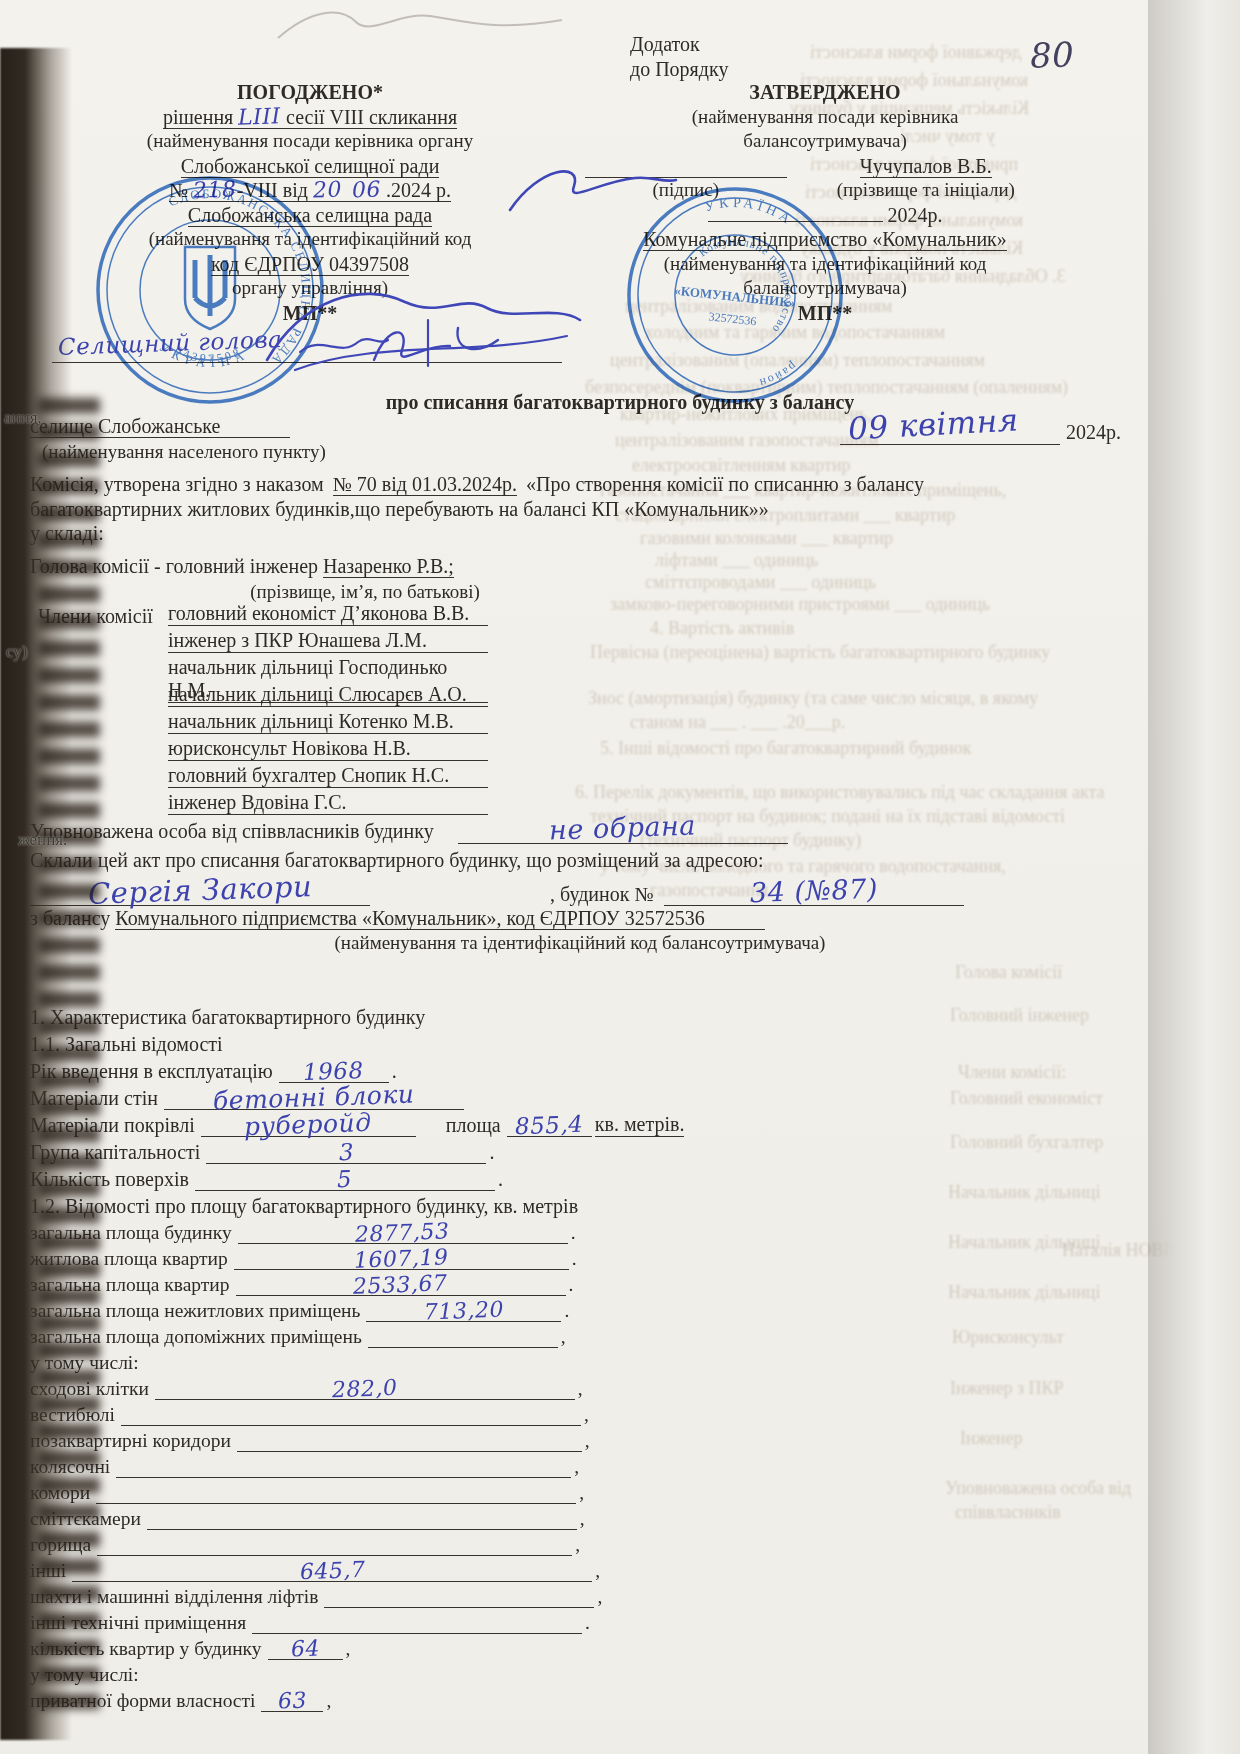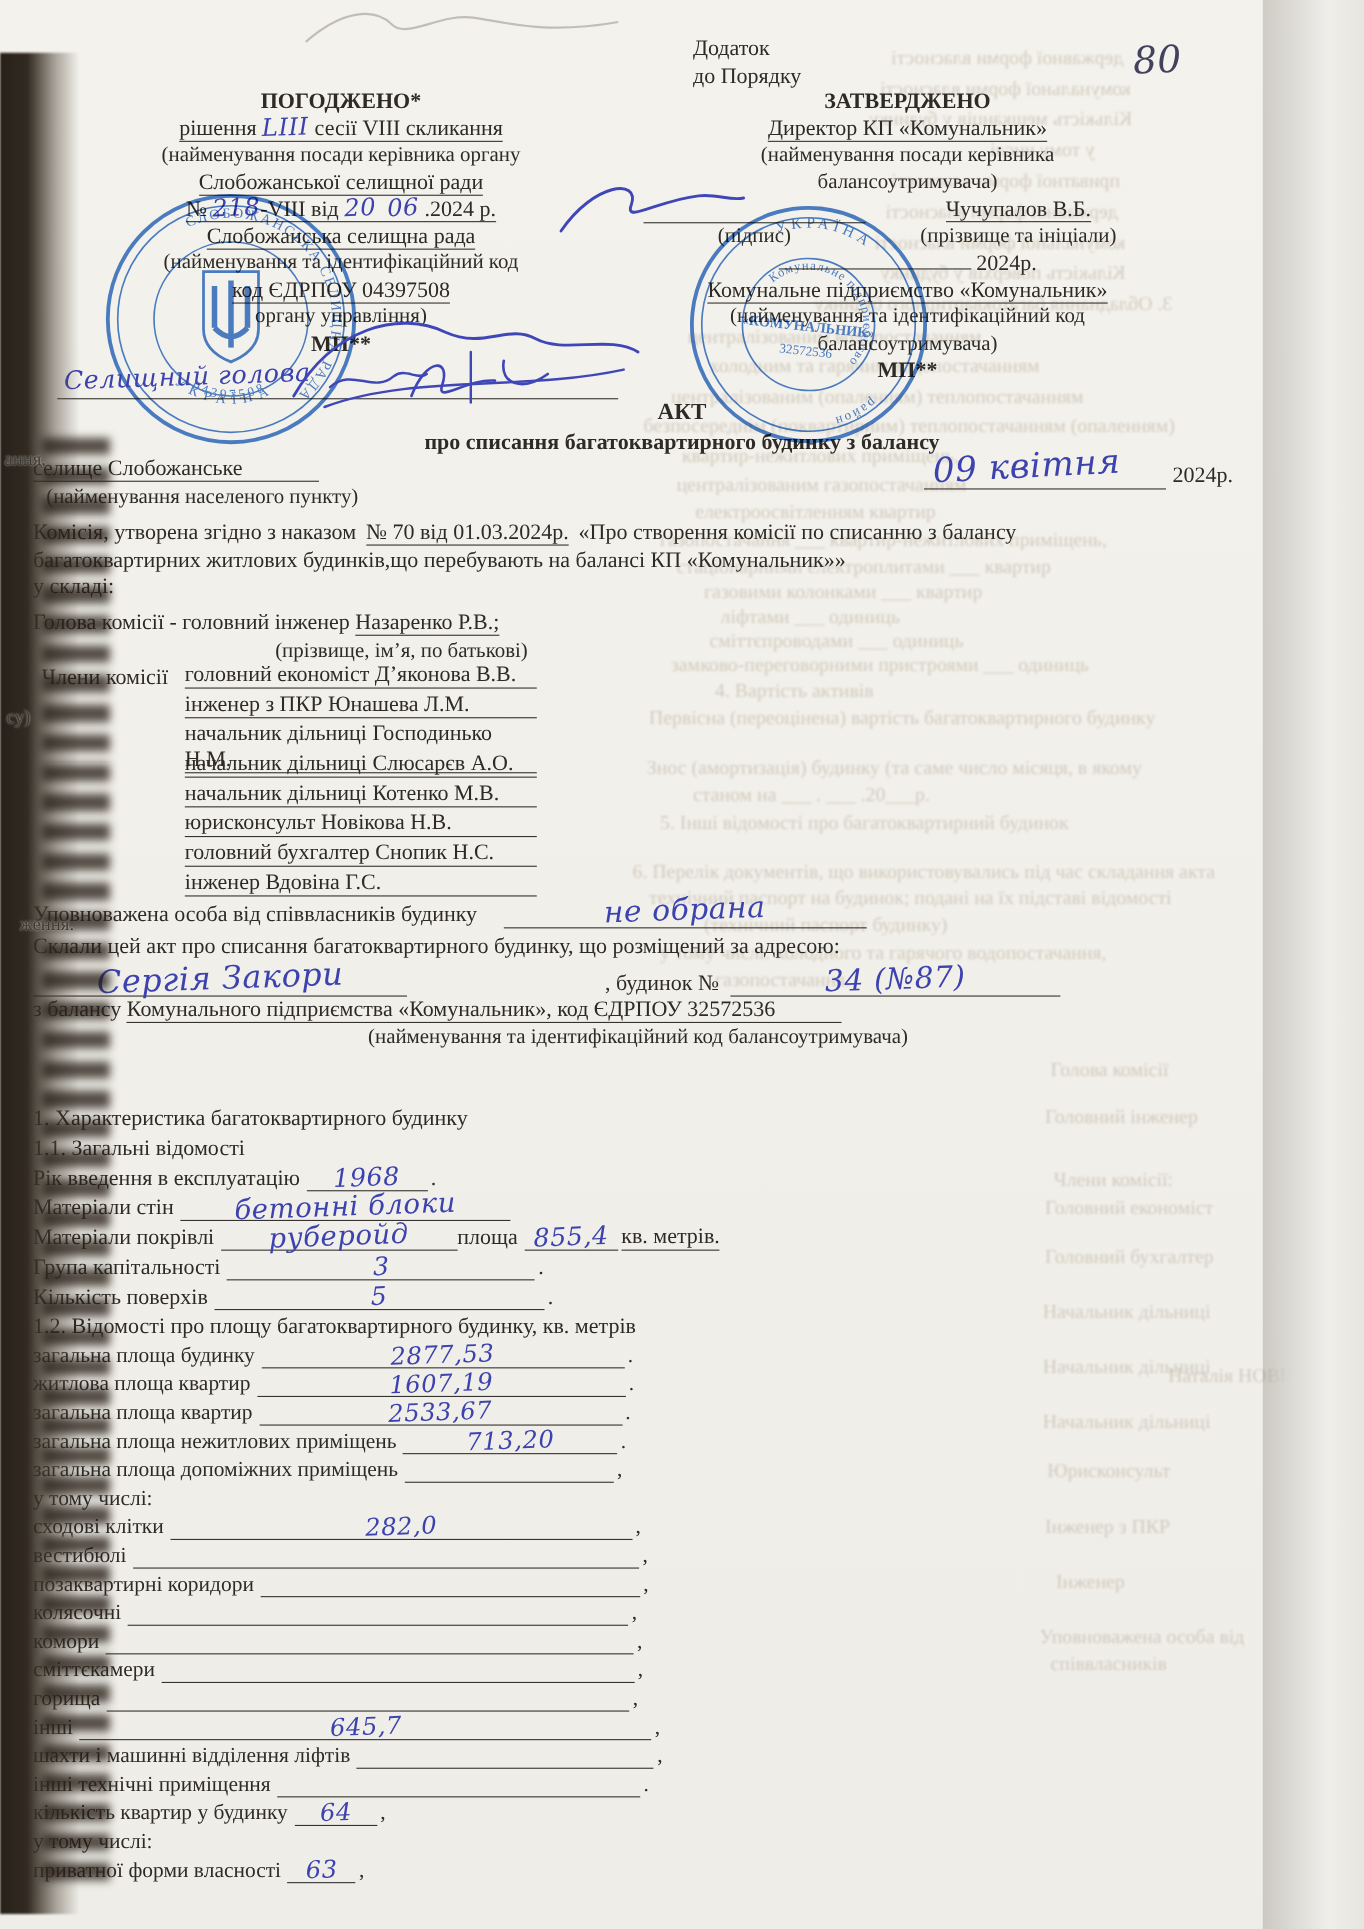--- a/index.html
+++ b/index.html
@@ -119,21 +119,20 @@
   <div class="abs hw" style="left:58px;top:330px;font-size:23px;z-index:5;">Селищний голова</div>
   <div class="abs" style="left:52px;top:362px;width:510px;border-bottom:1.6px solid #36332e;z-index:3;"></div>
 
   <div class="abs typed" style="left:630px;top:32px;z-index:3;">
     <div>Додаток</div>
     <div>до Порядку</div>
   </div>
 
   <div class="abs typed ctr" style="left:585px;top:80px;width:480px;z-index:3;">
     <div class="b">ЗАТВЕРДЖЕНО</div>
-    <div><span class="u">Директор КП «Комунальник»</span></div>
     <div class="caption">(найменування посади керівника</div>
     <div class="caption">балансоутримувача)</div>
     <div style="display:flex;">
       <span style="width:42%;border-bottom:1.6px solid #36332e;"></span>
       <span style="width:58%;"><span class="u">Чучупалов В.Б.</span></span>
     </div>
     <div style="display:flex;" class="caption">
       <span style="width:42%;">(підпис)</span>
       <span style="width:58%;">(прізвище та ініціали)</span>
     </div>
@@ -204,21 +203,20 @@
   </svg>
   <svg class="sig" style="left:296px;top:330px;" width="95" height="32" viewBox="0 0 95 32">
     <path d="M4,22 C24,4 44,28 62,12 C72,4 84,16 92,10" fill="none" stroke="#3f47b8" stroke-width="2.2" stroke-linecap="round"></path>
   </svg>
   <svg class="sig" style="left:358px;top:314px;" width="155" height="64" viewBox="0 0 155 64">
     <path d="M16,46 C30,10 52,12 44,36 C38,54 66,30 92,32" fill="none" stroke="#3f47b8" stroke-width="2.4" stroke-linecap="round"></path>
     <path d="M70,6 v46" stroke="#3f47b8" stroke-width="2.2" stroke-linecap="round"></path>
     <path d="M100,14 C96,36 118,42 140,26" fill="none" stroke="#3f47b8" stroke-width="2.4" stroke-linecap="round"></path>
   </svg>
 
-  <div class="abs typed b ctr" style="left:420px;top:362px;width:400px;font-size:21px;z-index:3;">АКТ</div>
   <div class="abs typed b ctr" style="left:220px;top:390px;width:800px;z-index:3;font-family:Liberation Serif, serif;">про списання багатоквартирного будинку з балансу</div>
 
   <div class="abs typed" style="left:30px;top:414px;z-index:3;">
     <span class="u" style="padding-right:70px;">селище Слобожанське</span>
   </div>
   <div class="abs typed caption" style="left:42px;top:440px;z-index:3;">(найменування населеного пункту)</div>
   <div class="abs hw" style="left:848px;top:406px;font-size:31px;z-index:5;transform:rotate(-3deg);">09 квітня</div>
   <div class="abs" style="left:840px;top:444px;width:220px;border-bottom:1.6px solid #36332e;z-index:3;"></div>
   <div class="abs typed" style="left:1066px;top:420px;z-index:3;">2024р.</div>
 
@@ -270,21 +268,21 @@
       <span class="fval" style="width:110px;"><span class="hw">1968</span></span>
       <span class="fsuffix">.</span>
     </div>
     <div class="cline">
       <span>Матеріали стін</span>
       <span class="fval" style="width:300px;"><span class="hw" style="font-size:25px;">бетонні блоки</span></span>
     </div>
     <div class="cline">
       <span>Матеріали покрівлі</span>
       <span class="fval" style="width:215px;"><span class="hw" style="font-size:25px;">руберойд</span></span>
-      <span style="margin-left:0;">площа</span>
+      <span style="margin-left:30px;">площа</span>
       <span class="fval" style="width:85px;"><span class="hw">855,4</span></span>
       <span class="fsuffix u">кв. метрів.</span>
     </div>
     <div class="cline">
       <span>Група капітальності</span>
       <span class="fval" style="width:280px;"><span class="hw">3</span></span>
       <span class="fsuffix">.</span>
     </div>
     <div class="cline">
       <span>Кількість поверхів</span>

